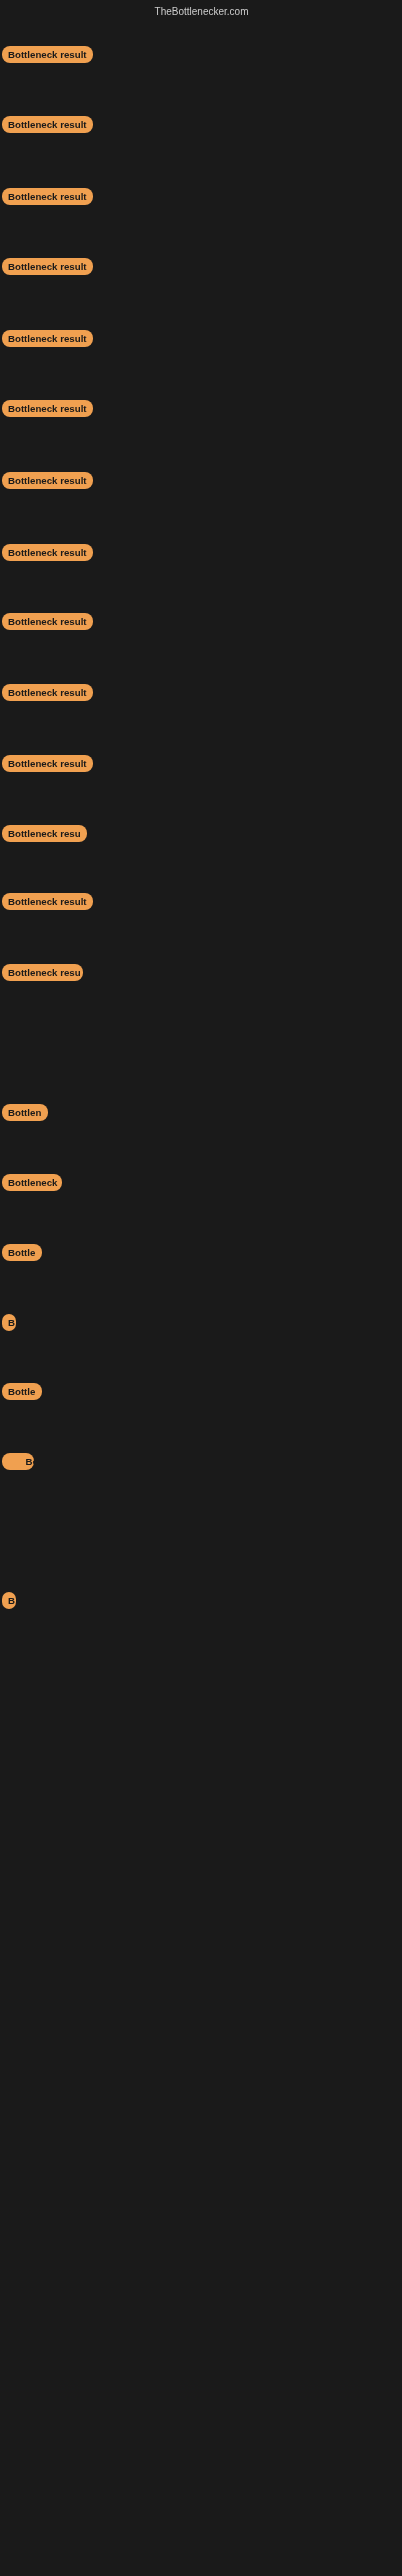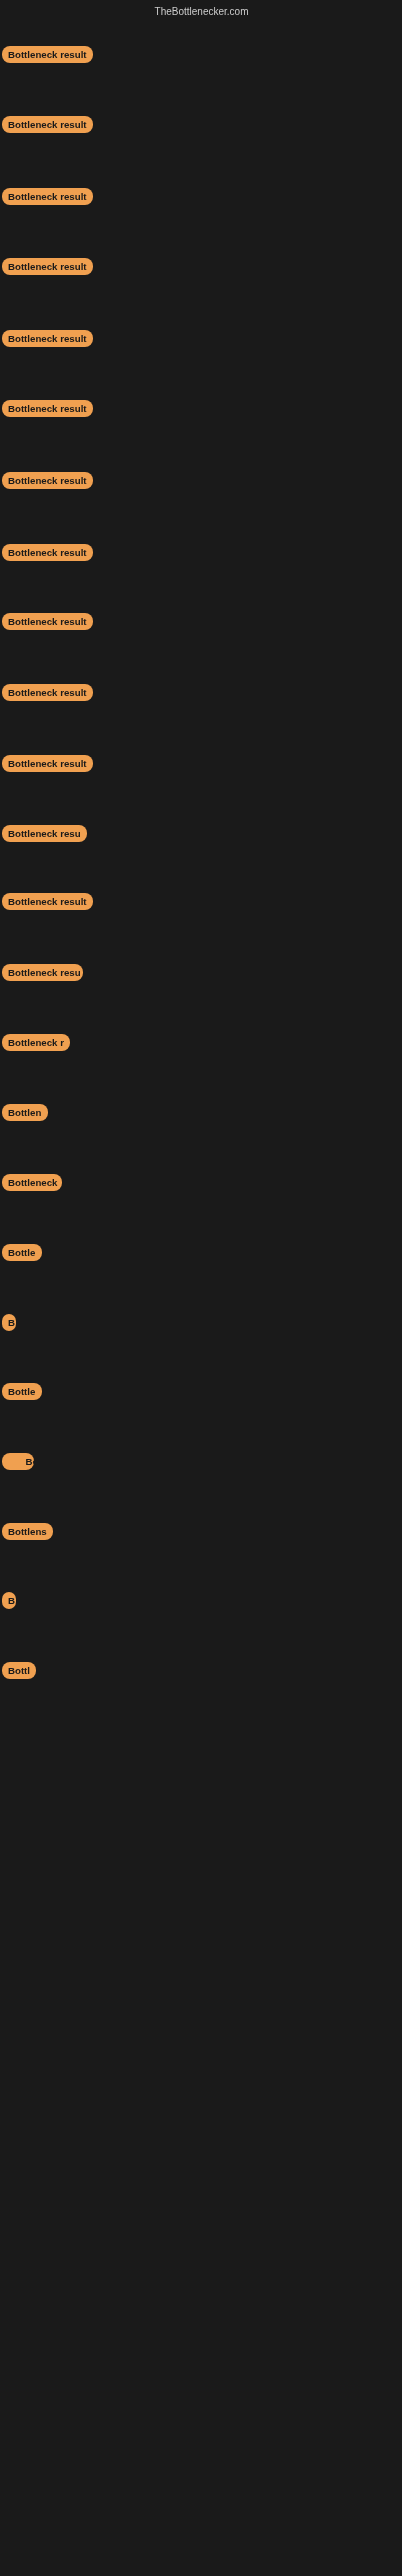--- a/index.html
+++ b/index.html
@@ -51,24 +51,21 @@
     <div style="position: absolute; left: 1.6px; top: 306px; width: 394px;"><span class="bottleneck-badge" style="max-width: 97px; overflow: hidden;">Bottleneck result</span></div>
     <div style="position: absolute; left: 1.6px; top: 376px; width: 394px;"><span class="bottleneck-badge" style="max-width: 97px; overflow: hidden;">Bottleneck result</span></div>
     <div style="position: absolute; left: 1.6px; top: 448px; width: 394px;"><span class="bottleneck-badge" style="max-width: 97px; overflow: hidden;">Bottleneck result</span></div>
     <div style="position: absolute; left: 1.6px; top: 520px; width: 394px;"><span class="bottleneck-badge" style="max-width: 97px; overflow: hidden;">Bottleneck result</span></div>
     <div style="position: absolute; left: 1.6px; top: 589px; width: 394px;"><span class="bottleneck-badge" style="max-width: 97px; overflow: hidden;">Bottleneck result</span></div>
     <div style="position: absolute; left: 1.6px; top: 660px; width: 394px;"><span class="bottleneck-badge" style="max-width: 97px; overflow: hidden;">Bottleneck result</span></div>
     <div style="position: absolute; left: 1.6px; top: 731px; width: 394px;"><span class="bottleneck-badge" style="max-width: 97px; overflow: hidden;">Bottleneck result</span></div>
     <div style="position: absolute; left: 1.6px; top: 801px; width: 394px;"><span class="bottleneck-badge" style="max-width: 85px; overflow: hidden;">Bottleneck resu</span></div>
     <div style="position: absolute; left: 1.6px; top: 869px; width: 394px;"><span class="bottleneck-badge" style="max-width: 97px; overflow: hidden;">Bottleneck result</span></div>
     <div style="position: absolute; left: 1.6px; top: 940px; width: 394px;"><span class="bottleneck-badge" style="max-width: 81px; overflow: hidden;">Bottleneck resu</span></div>
-    <div style="position: absolute; left: 1.6px; top: 1010px; width: 394px;"><span class="bottleneck-badge" style="max-width: 68px; overflow: hidden;">Bottleneck r</span></div>
     <div style="position: absolute; left: 1.6px; top: 1150px; width: 394px;"><span class="bottleneck-badge" style="max-width: 60px; overflow: hidden;">Bottleneck</span></div>
     <div style="position: absolute; left: 1.6px; top: 1080px; width: 394px;"><span class="bottleneck-badge" style="max-width: 52px; overflow: hidden;">Bottlen</span></div>
     <div style="position: absolute; left: 1.6px; top: 1220px; width: 394px;"><span class="bottleneck-badge" style="max-width: 44px; overflow: hidden;">Bottle</span></div>
     <div style="position: absolute; left: 1.6px; top: 1290px; width: 394px;"><span class="bottleneck-badge" style="max-width: 14.5px; overflow: hidden;">B</span></div>
     <div style="position: absolute; left: 1.6px; top: 1359px; width: 394px;"><span class="bottleneck-badge" style="max-width: 44px; overflow: hidden;">Bottle</span></div>
     <div style="position: absolute; left: 1.6px; top: 1429px; width: 394px;"><span class="bottleneck-badge" style="max-width: 32px; overflow: hidden; padding-left: 24px;">Bott</span></div>
-    <div style="position: absolute; left: 1.6px; top: 1499px; width: 394px;"><span class="bottleneck-badge" style="max-width: 52px; overflow: hidden;">Bottlens</span></div>
     <div style="position: absolute; left: 1.6px; top: 1568px; width: 394px;"><span class="bottleneck-badge" style="max-width: 14.5px; overflow: hidden;">B</span></div>
-    <div style="position: absolute; left: 1.6px; top: 1638px; width: 394px;"><span class="bottleneck-badge" style="max-width: 39px; overflow: hidden;">Bottl</span></div>
   </div>
 
 
 </body></html>

